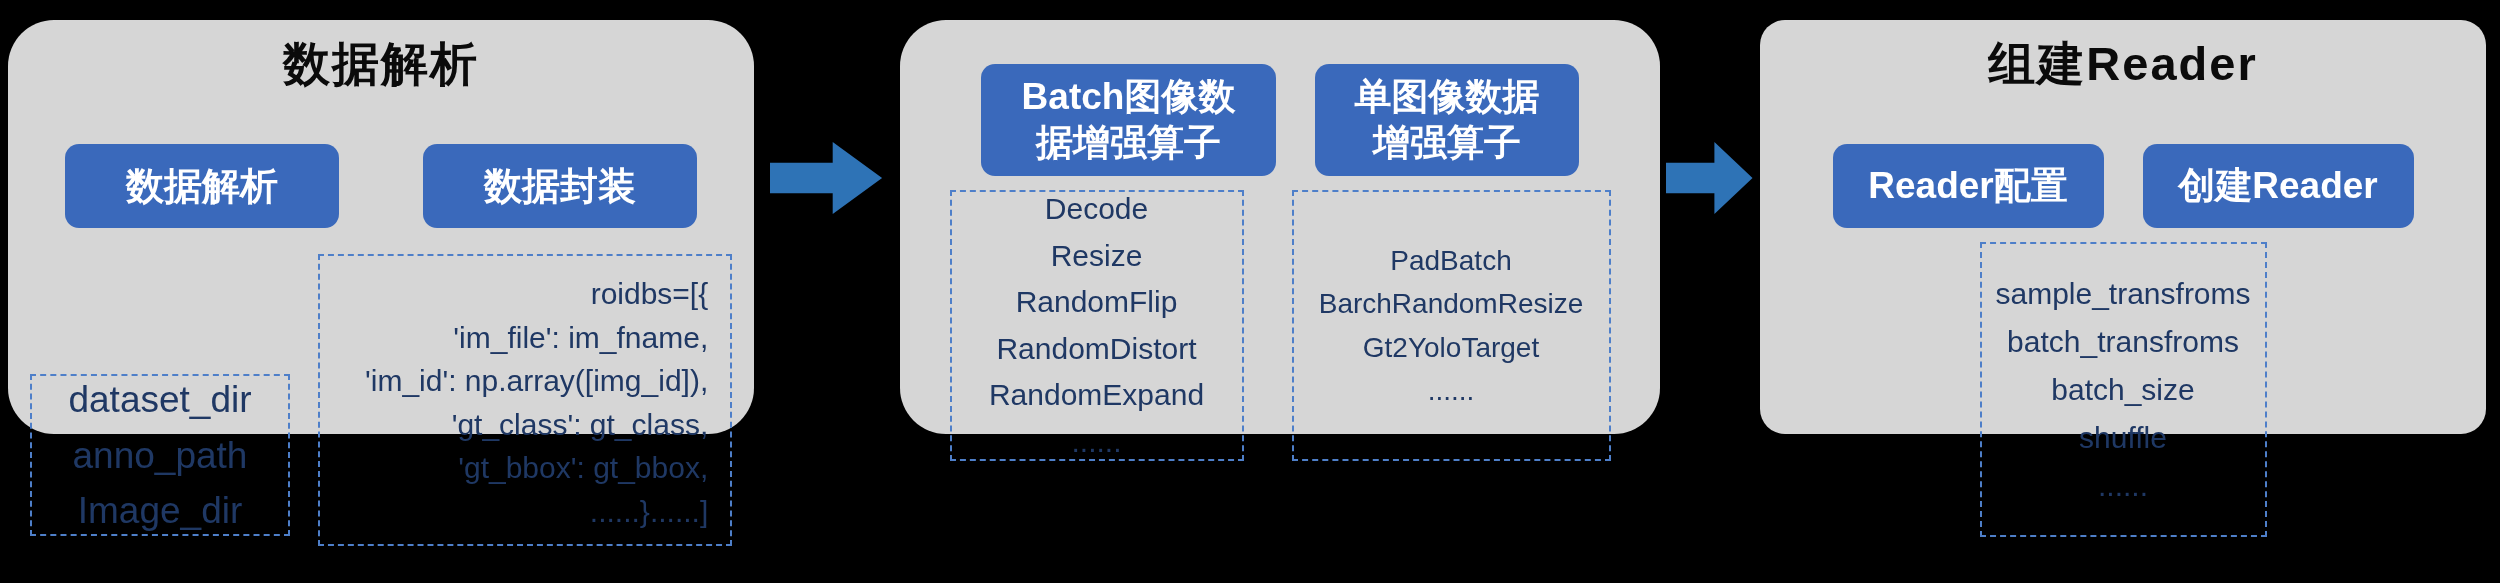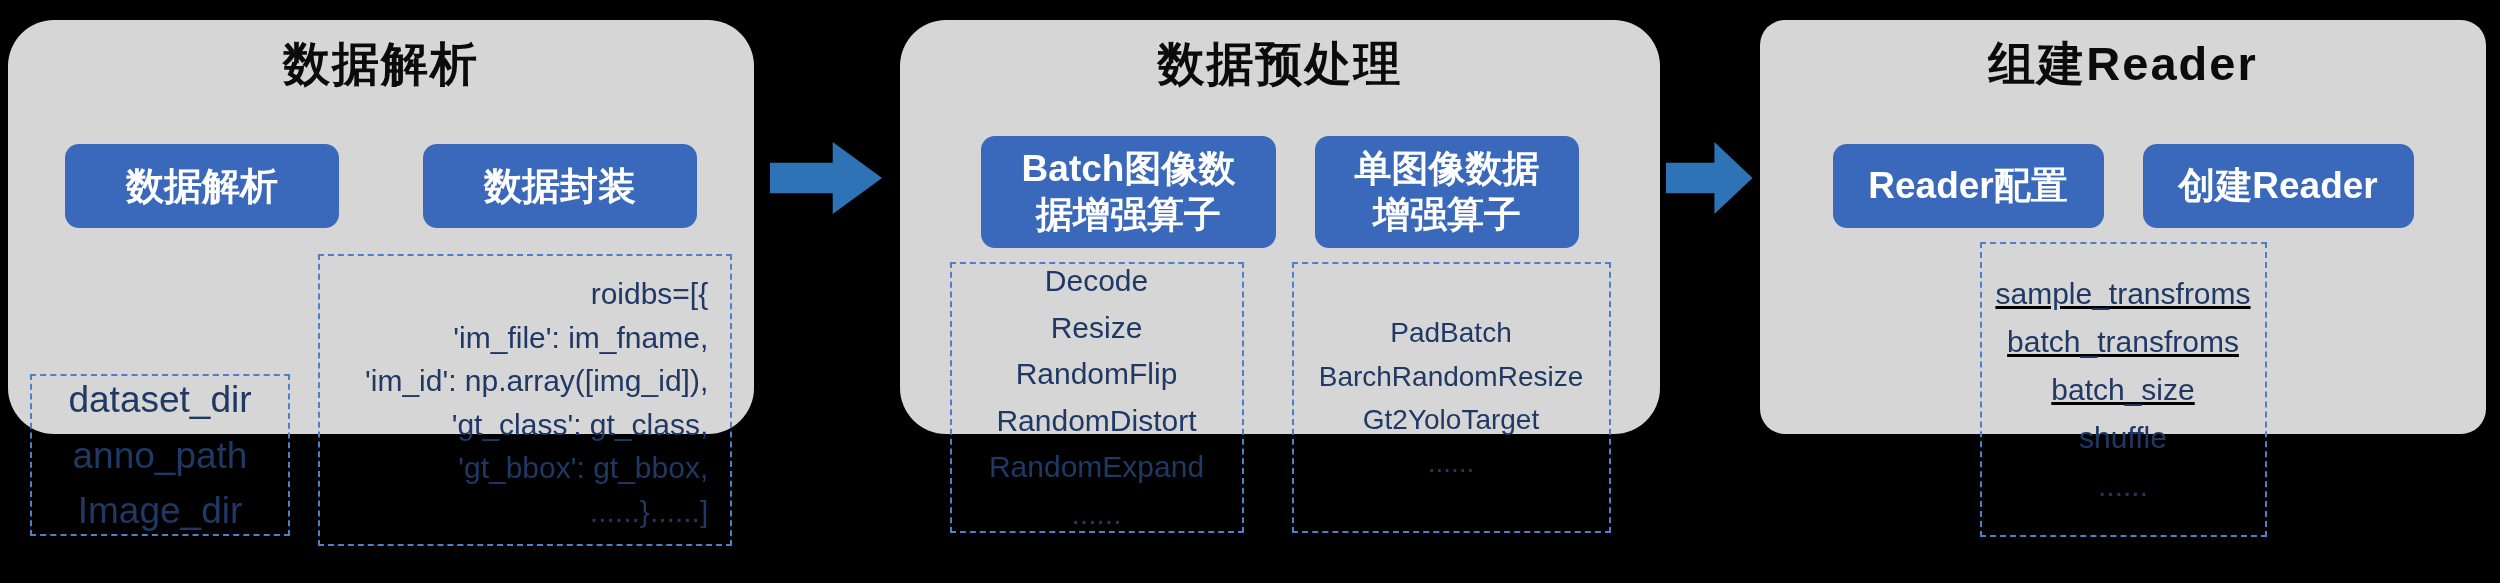--- a/index.html
+++ b/index.html
@@ -24,21 +24,21 @@
   .p3 .btn-row{gap:39px;margin-top:52px;}
   .chip{background:var(--accent);color:#ffffff;border-radius:14px;display:flex;align-items:center;justify-content:center;
         text-align:center;font-weight:700;white-space:pre-line;}
   .p1 .chip{width:274px;height:84px;font-size:38px;}
   .p2 .chip{width:264px;height:112px;font-size:37px;line-height:1.25;}
   .p2 .chip.wide{width:295px;}
   .p3 .chip{width:271px;height:84px;font-size:37px;}
   .box-row{display:flex;justify-content:center;align-items:flex-start;}
   .p1 .box-row{margin-top:26px;gap:28px;}
   .p2 .box-row{margin-top:14px;gap:48px;}
-  .p3 .box-row{margin-top:14px;gap:50px;text-decoration:underline;}
+  .p3 .box-row{margin-top:14px;gap:50px;}
   .dash-box{border:2px dashed var(--dash);color:var(--ink);display:flex;flex-direction:column;align-items:center;justify-content:center;
             white-space:pre-line;text-align:center;}
   .box-paths{width:260px;height:162px;margin-top:120px;font-size:37px;line-height:1.5;}
   .box-code{width:414px;height:292px;align-items:flex-start;justify-content:flex-start;text-align:right;
             white-space:pre;padding:16px 0 0 20px;font-size:30px;line-height:1.45;}
   .box-single{width:294px;height:271px;font-size:30px;line-height:1.55;}
   .box-batch{width:319px;height:271px;font-size:28px;line-height:1.55;}
   .box-readercfg{width:287px;height:295px;font-size:30px;line-height:1.6;}
   .box-readers{width:303px;height:295px;font-size:40px;line-height:1.65;}
 </style>
@@ -66,21 +66,20 @@
     </div>
   </section>
 
   <div class="gap g1">
     <svg class="arrow-svg" width="118" height="76" viewBox="0 0 120 80" aria-hidden="true">
       <polygon points="0,24 66,24 66,2 118,40 66,78 66,56 0,56"></polygon>
     </svg>
   </div>
 
   <section class="panel p2">
-    <h2 class="panel-title">数据预处理</h2>
     <div class="btn-row">
       <div class="chip wide">Batch图像数
 据增强算子</div>
       <div class="chip">单图像数据
 增强算子</div>
     </div>
     <div class="box-row">
       <div class="dash-box box-single">Decode
 Resize
 RandomFlip

